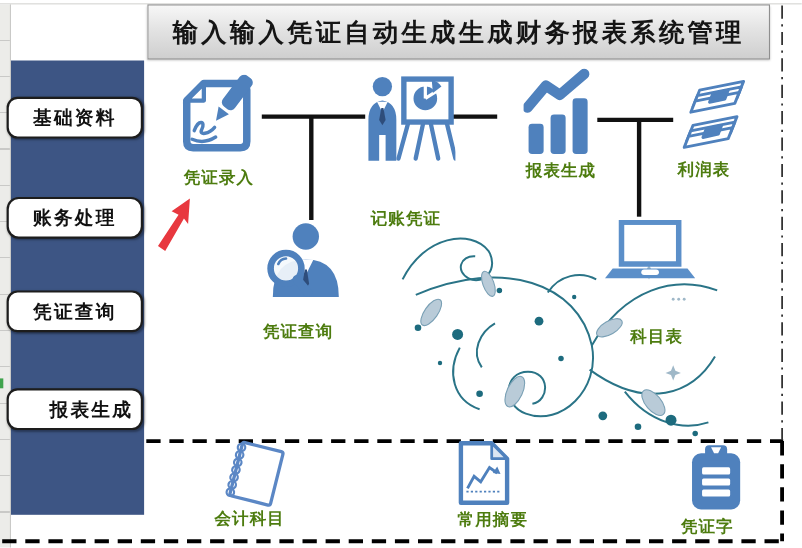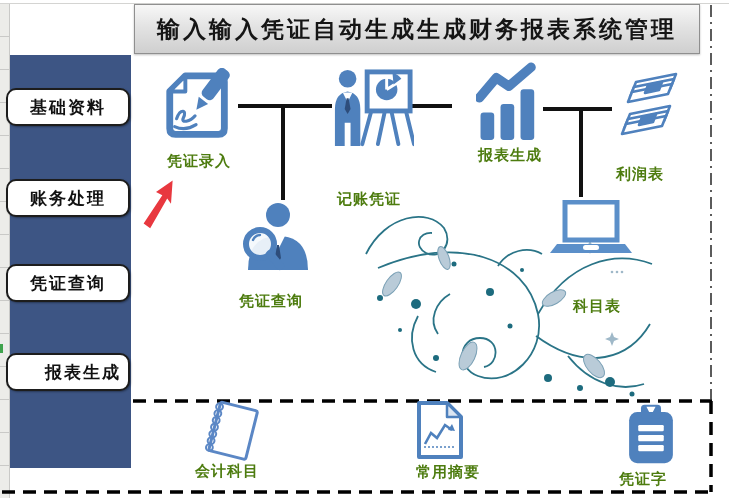--- a/index.html
+++ b/index.html
@@ -55,21 +55,21 @@
   <div class="green-tick"></div>
 
   <div class="title-bar">
     <span class="title-text">输入输入凭证自动生成生成财务报表系统管理</span>
   </div>
 
   <div class="sidebar"></div>
   <div class="side-btn" style="top:88px;">
     <span>基础资料</span>
   </div>
-  <div class="side-btn" style="top:179px;">
+  <div class="side-btn" style="top:179px;border-radius:11px;">
     <span>账务处理</span>
   </div>
   <div class="side-btn" style="top:264px;">
     <span>凭证查询</span>
   </div>
   <div class="side-btn" style="top:353px;padding-left:30px;">
     <span>报表生成</span>
   </div>
 
   <svg class="overlay" width="729" height="498" viewBox="0 0 729 498">
@@ -188,21 +188,21 @@
         </g>
         <g transform="translate(-6,32)">
           <polygon points="18,14 58,6 54,16 14,24"></polygon>
           <polygon points="16,19 56,11 52,21 12,29"></polygon>
           <polygon points="14,24 54,16 50,26 10,34"></polygon>
           <polygon points="30,17 44,14 41,22 27,25" fill="#4f81bd"></polygon>
         </g>
       </g>
     </svg>
   </div>
-  <div class="node-label" style="left:640px;top:145px;margin-top:20px;">利润表</div>
+  <div class="node-label" style="left:640px;top:145px;">利润表</div>
 
   <div class="icon-box" style="left:236px;top:200px;">
     <svg width="76" height="78" viewBox="0 0 76 78">
       <circle cx="42" cy="15" r="12" fill="#4f81bd"></circle>
       <path d="M12,70 Q12,36 42,36 Q72,36 72,70 Z" fill="#4f81bd"></path>
       <polygon points="35,36 49,36 42,50" fill="#fff"></polygon>
       <polygon points="41,45 43,45 45,58 42,63 39,58" fill="#2e4d7b"></polygon>
       <circle cx="24" cy="44" r="14" fill="#f4f8fc" fill-opacity="0.92" stroke="#4f81bd" stroke-width="6"></circle>
       <path d="M17,40 A8,8 0 0 1 24,35" fill="none" stroke="#4f81bd" stroke-width="2.4" stroke-linecap="round"></path>
       <line x1="34" y1="54" x2="44" y2="66" stroke="#4f81bd" stroke-width="8" stroke-linecap="round"></line>

